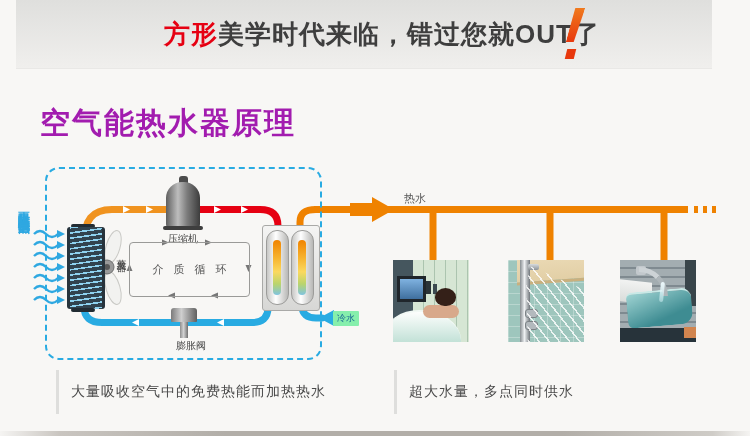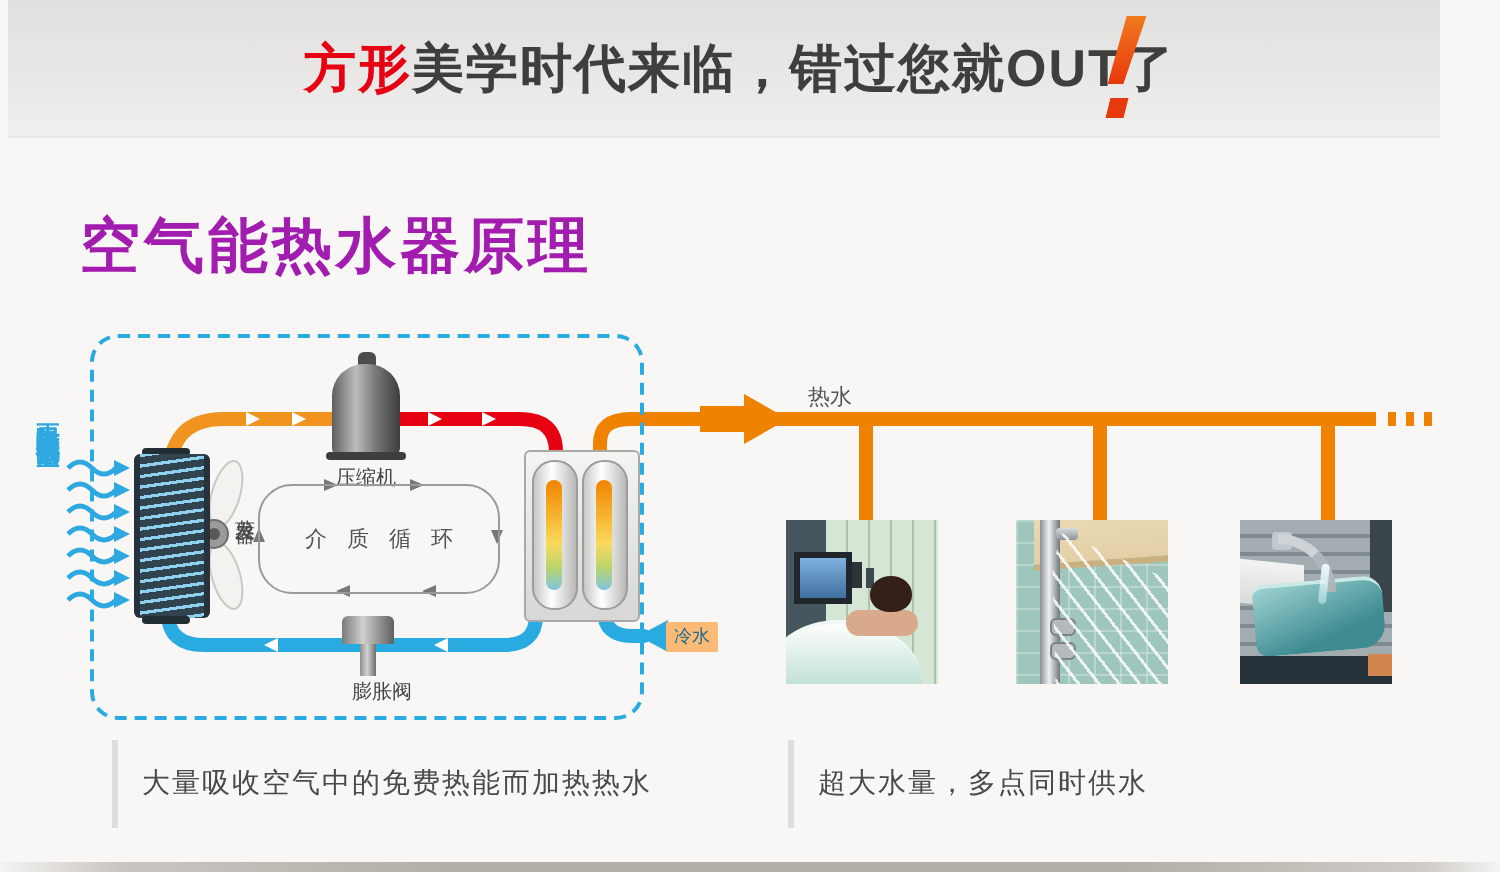--- a/index.html
+++ b/index.html
@@ -1,22 +1,22 @@
 <!DOCTYPE html>
 <html><head>
 <meta charset="utf-8">
 <style>
   html,body{margin:0;padding:0;}
   body{font-family:"Liberation Sans","DejaVu Sans",sans-serif;}
   .stage{position:relative;width:750px;height:436px;background:#f8f7f5;overflow:hidden;}
   .abs{position:absolute;}
 
   
-  .banner{left:4px;top:0;width:696px;height:68px;
-    background:linear-gradient(#dfdfdd,#f0efed);border-bottom:1px solid #e9e8e6;padding-left:20px;}
+  .banner{left:16px;top:0;width:696px;height:68px;
+    background:linear-gradient(#dfdfdd,#f0efed);border-bottom:1px solid #e9e8e6;}
   .banner-text{left:148px;top:17px;font-size:26px;font-weight:700;color:#3e3e3e;letter-spacing:1px;white-space:nowrap;}
   .banner-text .hl{color:#e60012;}
   .excl{left:548px;top:6px;width:22px;height:54px;}
   .excl .bar{position:absolute;left:6px;top:2px;width:11px;height:34px;
     background:linear-gradient(#f07a1e,#e8380d);
     clip-path:polygon(10% 0,100% 0,72% 100%,0 100%);transform:skewX(-14deg);}
   .excl .dot{position:absolute;left:2px;top:43px;width:9px;height:10px;background:#e8380d;transform:skewX(-14deg);}
 
   
   .page-title{left:40px;top:103px;font-size:30px;font-weight:700;color:#a21caf;letter-spacing:2px;}
@@ -38,34 +38,34 @@
   .coil-cap{left:71px;width:24px;height:4px;background:#222c33;border-radius:2px;}
 
   .tank{left:262px;top:225px;width:56px;height:84px;background:linear-gradient(#f4f4f3,#d7d7d5);
     border:1px solid #a9a9a7;border-radius:3px;}
   .capsule{position:absolute;top:4px;width:21px;height:73px;border-radius:11px;
     background:linear-gradient(90deg,#c7c7c5,#ffffff 42%,#b8b8b6);border:1px solid #9c9c9a;}
   .capsule .strip{position:absolute;left:6px;top:9px;width:8px;height:55px;border-radius:4px;
     background:linear-gradient(#f08300,#f7b733 35%,#fbd95f 58%,#b9d46d 80%,#7fc4e0);}
   .cap-l{left:3px;} .cap-r{left:28px;}
 
-  .cycle-loop{left:129px;top:242px;width:119px;height:53px;border:1px solid #9a9a98;border-radius:17px;
+  .cycle-loop{left:129px;top:242px;width:119px;height:53px;border:1px solid #9a9a98;border-radius:4px;
     display:flex;align-items:center;justify-content:center;}
   .cycle-label{font-size:11px;color:#555;letter-spacing:10px;padding-left:10px;}
 
   .valve-stem{left:180px;top:320px;width:8px;height:18px;background:linear-gradient(90deg,#8e8e8e,#d2d2d2 45%,#6f6f6f);}
   .valve-body{left:171px;top:308px;width:26px;height:14px;border-radius:3px 3px 1px 1px;
     background:linear-gradient(90deg,#7b7b7b,#cfcfcf 40%,#5f5f5f);}
 
   .diagram-label{font-size:10px;color:#444;white-space:nowrap;}
   .lbl-compressor{left:160px;top:232px;width:46px;text-align:center;}
   .lbl-evaporator{left:114px;top:251px;writing-mode:vertical-rl;text-orientation:upright;letter-spacing:2px;}
   .lbl-valve{left:162px;top:339px;width:44px;text-align:right;}
   .lbl-hot{left:404px;top:191px;font-size:11px;color:#555;}
-  .cold-badge{left:333px;top:311px;background:#fdba74;color:#1b6b95;font-size:9px;padding:1px 4px;border-radius:1px;}
+  .cold-badge{left:333px;top:311px;background:#86efac;color:#1b6b95;font-size:9px;padding:1px 4px;border-radius:1px;}
 
   
   .photo{top:260px;width:76px;height:82px;overflow:hidden;background:#9ec6bd;}
   .photo>div{position:absolute;}
   .ph1{left:393px;} .ph2{left:508px;} .ph3{left:620px;}
 
   .p1-wall{inset:0;background:linear-gradient(90deg,#45565e 0 26%,#d6e6d4 26%);}
   .p1-panels{left:26%;right:0;top:0;bottom:0;
     background:repeating-linear-gradient(90deg,rgba(120,155,130,0) 0 10px,rgba(120,155,130,.45) 10px 11px);}
   .p1-tv{left:5%;top:19%;width:30%;height:25%;background:linear-gradient(#7fb2e0,#3f6f9e);

